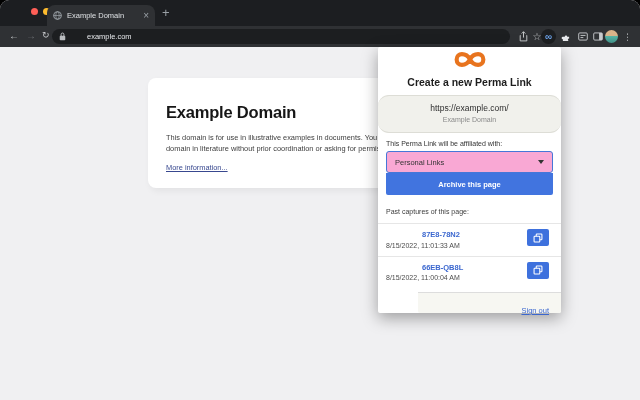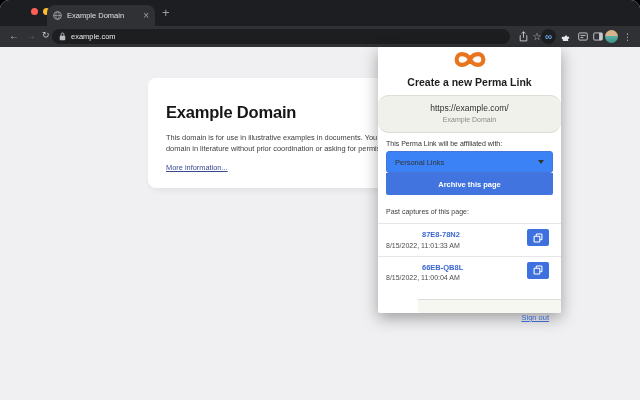--- a/index.html
+++ b/index.html
@@ -17,21 +17,21 @@
   .tab-close { color:#9aa0a6; font-size:10px; line-height:10px; cursor:default; }
   .newtab { position:absolute; left:162px; top:6px; color:#9aa0a6; font-size:13px; line-height:13px; }
 
   
   .toolbar { position:absolute; top:26px; left:0; right:0; height:21px; background:#2f3134; }
   .navbtn { position:absolute; top:4px; font-size:10px; color:#c7c9cc; }
   .nav-back { left:9px; }
   .nav-fwd { left:26px; color:#6b6e72; }
   .nav-reload { left:42px; font-size:9px; }
   .omnibox { position:absolute; left:52px; top:3px; width:458px; height:15px; background:#1c1e20; border-radius:8px; display:flex; align-items:center; padding-left:7px; }
-  .omni-url { font-size:7.5px; color:#e4e6e9; margin-left:5px; }
+  .omni-url { font-size:7.5px; color:#e4e6e9; margin-left:21px; }
   .tbicon { position:absolute; top:3px; height:15px; display:flex; align-items:center; justify-content:center; }
   .ext-circle { left:541px; width:15px; background:#1c1e20; border-radius:50%; color:#6ba1e8; font-size:10px; font-weight:bold; line-height:15px; }
   .avatar { left:605px; width:13px; height:13px; top:4px; border-radius:50%; background:linear-gradient(180deg,#d9b38a 0%,#d9b38a 45%,#57b6a9 45%,#3f8f85 100%); }
   .menu-dots { left:623px; color:#c7c9cc; font-size:9px; letter-spacing:0; }
 
   
   .content { position:absolute; top:47px; left:0; right:0; bottom:0; background:#f0f0f2; }
   .card { position:absolute; left:148px; top:31px; width:330px; height:110px; background:#fff; border-radius:8px; box-shadow:2px 3px 7px rgba(0,0,0,0.06); padding:25px 18px 0 18px; overflow:hidden; }
   .card h1 { font-size:16.5px; font-weight:bold; color:#161616; letter-spacing:-0.2px; }
   .card .pline { font-size:7.4px; color:#3d3d3d; white-space:nowrap; line-height:10.5px; }
@@ -40,30 +40,30 @@
 
   
   .popup { position:absolute; left:378px; top:0; width:183px; height:266px; background:#fff; border-radius:2px; box-shadow:0 5px 16px rgba(0,0,0,0.35); font-family:"Liberation Sans", sans-serif; }
   .pop-header { height:48px; text-align:center; padding-top:0; }
   .pop-title { font-size:10.5px; font-weight:bold; color:#1e1e1e; margin-top:0px; }
   .urlbox { height:38px; background:#f1f1ec; border-top:1px solid #ddddd6; border-bottom:1px solid #ddddd6; text-align:center; padding-top:7px;border-radius:11px; }
   .urlbox .turl { font-size:8.5px; color:#2e2e2e; }
   .urlbox .ttitle { font-size:7px; color:#8a8a8a; margin-top:3px; }
   .affil { padding:7px 8px 0 8px; }
   .affil-label { font-size:7px; color:#333; }
-  .selectbox { margin-top:4px; height:22px; border:1px solid #4677d8; border-radius:3px; background:#3b82f6; display:flex; align-items:center; padding:0 8px; position:relative; }
+  .selectbox { margin-top:4px; height:22px; border:1px solid #4677d8; border-radius:3px; background:#f9a8d4; display:flex; align-items:center; padding:0 8px; position:relative; }
   .selectbox .sel-val { font-size:7.5px; color:#333; }
   .caret { position:absolute; right:8px; width:0; height:0; border-left:3.5px solid transparent; border-right:3.5px solid transparent; border-top:4px solid #333; }
   .archive-btn { height:22px; background:#4174df; border:none; border-radius:0 0 2px 2px; width:100%; color:#fff; font-weight:bold; font-size:7.5px; display:flex; align-items:center; justify-content:center; cursor:pointer; }
   .captures-label { font-size:7px; color:#3d3d3d; padding:13px 8px 8px 8px; }
   .capture-row { position:relative; border-top:1px solid #e6e6e6; padding:6px 8px 7px 8px; }
   .cap-id { font-size:7.5px; font-weight:bold; color:#3b67cf;margin-left:36px; }
   .cap-date { font-size:7px; color:#4c4c4c; margin-top:2.5px; }
   .cap-btn { position:absolute; right:12px; top:5px; width:22px; height:17px; background:#3e71dd; border:none; border-radius:2px; display:flex; align-items:center; justify-content:center; cursor:pointer; }
-  .pop-footer { position:absolute; bottom:0; left:0; right:0; height:14px; background:#f7f7f2; border-top:1px solid #dddddd; border-radius:0 0 2px 2px; text-align:right; padding:6px 12px 0 0;margin-left:40px; }
+  .pop-footer { position:absolute; bottom:0; left:0; right:0; height:21px; background:#f7f7f2; border-top:1px solid #dddddd; border-radius:0 0 2px 2px; text-align:right; padding:6px 12px 0 0;margin-left:40px; }
   .signout { font-size:7.5px; color:#3b67cf; text-decoration:underline; }
 </style>
 </head>
 <body>
 
 <div class="window">
 
   <div class="tabstrip">
     <div class="traffic t-red"></div>
     <div class="traffic t-yellow"></div>

